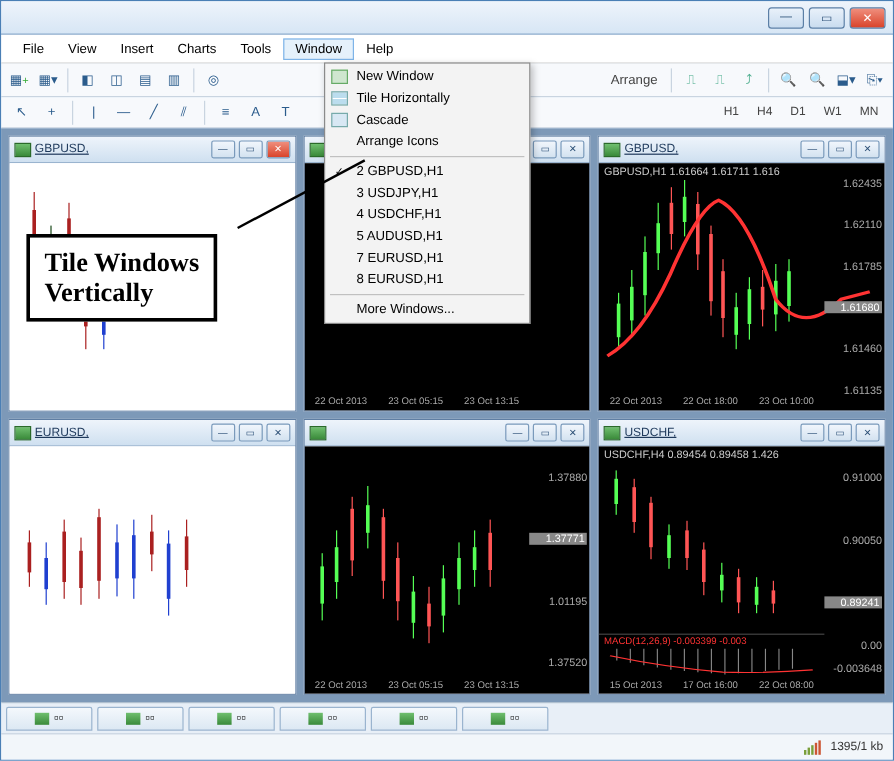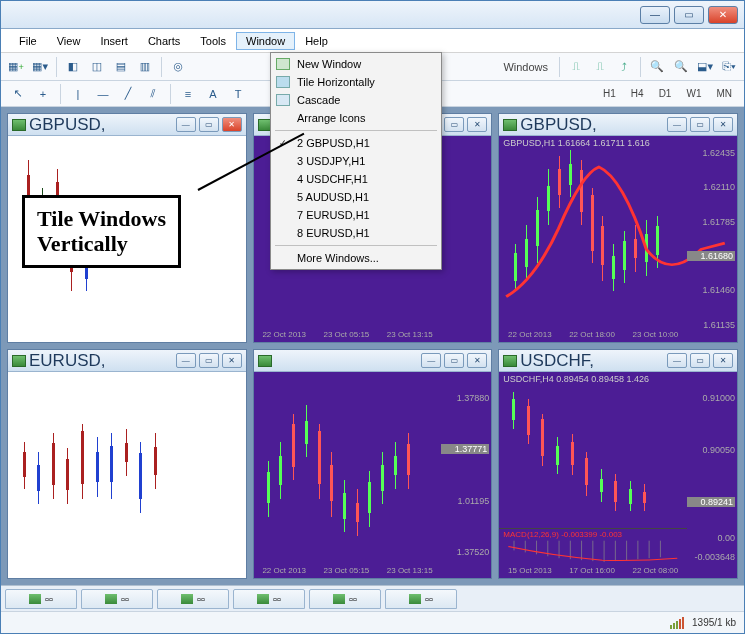--- a/index.html
+++ b/index.html
@@ -20,25 +20,25 @@
 .toolbar-sep { width:1px; height:20px; background:#c9d4e0; margin:0 3px;}
 
 .toolbar2 { height:26px; background:#f7f9fc; border-bottom:1px solid #c9d4e0; display:flex; align-items:center; padding:0 6px; gap:3px;}
 .tf-btn { padding:2px 6px; font-size:10px; color:#444; }
 
 .workspace { flex:1; background:#7d99b8; padding:6px; display:grid; grid-template-columns:repeat(3,1fr); grid-template-rows:1fr 1fr; gap:6px; position:relative; overflow:hidden;}
 
 .chart-win { background:#fff; border:1px solid #5f7ea3; display:flex; flex-direction:column; min-height:0;}
 .chart-titlebar { height:22px; background:linear-gradient(#eef4fb,#cfe0f0); border-bottom:1px solid #9ab4cf; display:flex; align-items:center; padding:0 4px; gap:3px;}
 .chart-icon { width:14px; height:12px; background:linear-gradient(#6fbf6f,#3a8a3a); border:1px solid #2a6a2a;}
-.chart-title { font-size:17px; color:#1e395b; overflow:hidden; white-space:nowrap; flex:1;}
+.chart-title { font-size:10px; color:#1e395b; overflow:hidden; white-space:nowrap; flex:1;text-decoration:underline;}
 .mini-btn { width:20px; height:15px; border:1px solid #7a9abb; background:linear-gradient(#f1f6fc,#d3e2f0); border-radius:2px; font-size:8px; display:flex;align-items:center;justify-content:center;color:#2b4f76;}
 .mini-btn.close{ background:linear-gradient(#f08f7e,#d9432a); color:#fff;}
 
-.chart-body { flex:1; background:#4c1d95; position:relative; overflow:hidden;}
+.chart-body { flex:1; background:#000000; position:relative; overflow:hidden;}
 .chart-body.white { background:#fff; }
 .price-axis { position:absolute; right:0; top:0; bottom:0; width:50px; display:flex; flex-direction:column; justify-content:space-around; color:#aaa; font-size:9px; text-align:right; padding-right:2px;}
 .price-axis span { }
 .price-axis .hl { background:#888; color:#fff; padding:0 2px;}
 .time-axis { position:absolute; bottom:0; left:0; right:50px; height:12px; color:#aaa; font-size:8px; display:flex; justify-content:space-around;}
 
 .candles { position:absolute; top:5px; bottom:14px; left:4px; right:52px; }
 .candle { position:absolute; width:3px;}
 .candle .wick { position:absolute; left:1px; width:1px; background:#5f5; top:0; bottom:0;}
 .candle .body { position:absolute; left:0; width:3px; background:#5f5;}
@@ -98,21 +98,21 @@
     <div class="toolbar-btn">▦<sub style="color:#3a3">+</sub></div>
     <div class="toolbar-btn">▦▾</div>
     <div class="toolbar-sep"></div>
     <div class="toolbar-btn">◧</div>
     <div class="toolbar-btn">◫</div>
     <div class="toolbar-btn">▤</div>
     <div class="toolbar-btn">▥</div>
     <div class="toolbar-sep"></div>
     <div class="toolbar-btn">◎</div>
     <div style="flex:1"></div>
-    <span style="padding:0 6px;color:#444">Windows</span>
+    <span style="padding:0 6px;color:#444">Arrange</span>
     <div class="toolbar-sep"></div>
     <div class="toolbar-btn" style="color:#4a8">⎍</div>
     <div class="toolbar-btn" style="color:#4a8">⎍</div>
     <div class="toolbar-btn" style="color:#4a8">⤴</div>
     <div class="toolbar-sep"></div>
     <div class="toolbar-btn" style="color:#4a8">🔍</div>
     <div class="toolbar-btn" style="color:#4a8">🔍</div>
     <div class="toolbar-btn">⬓▾</div>
     <div class="toolbar-btn">⎘▾</div>
   </div>

